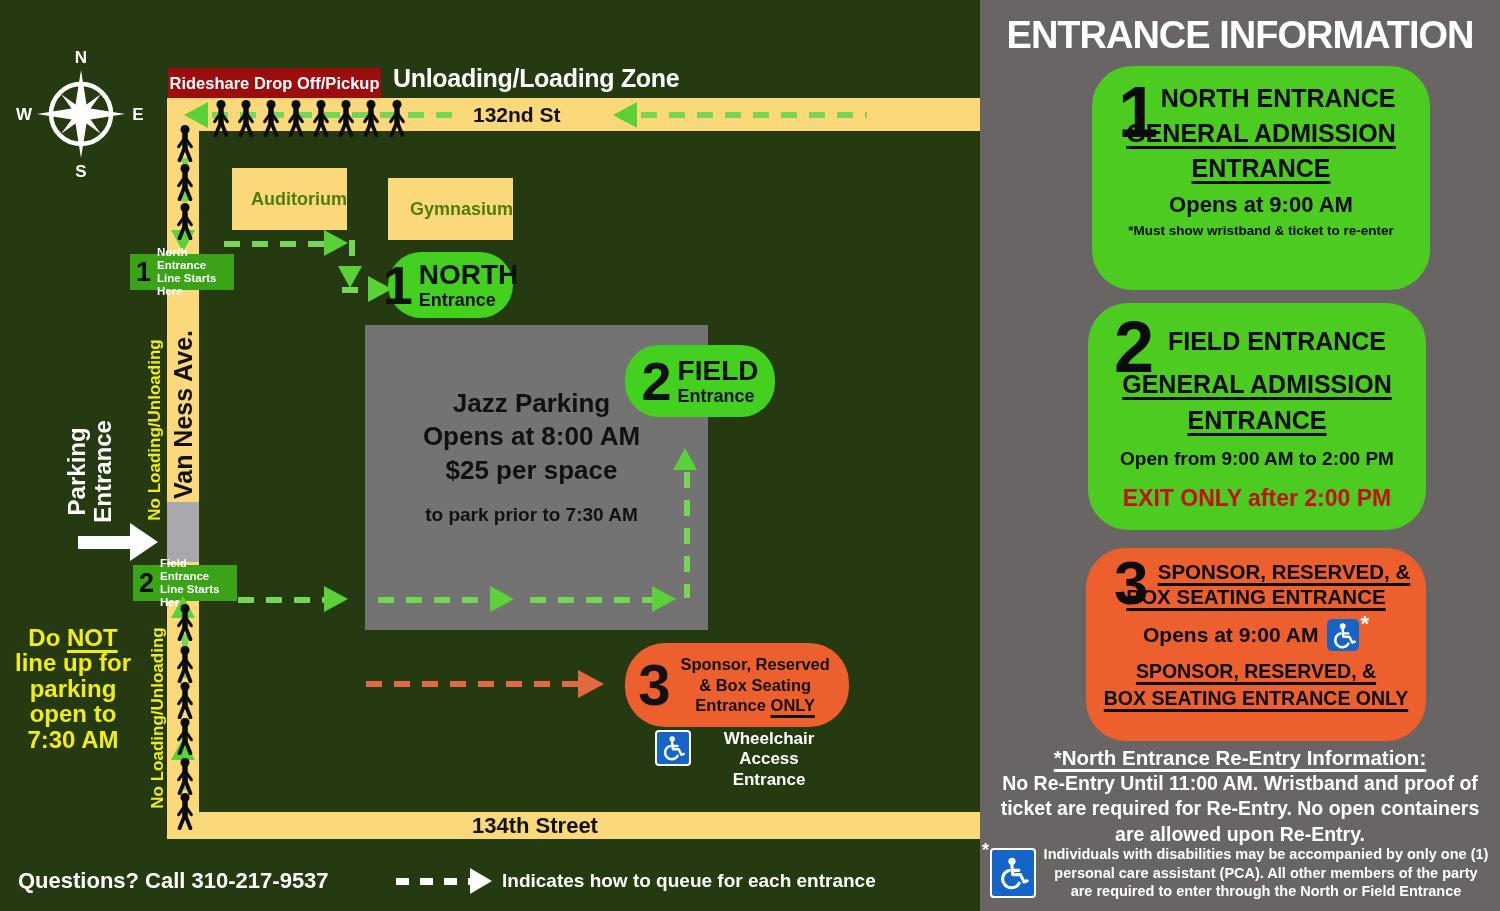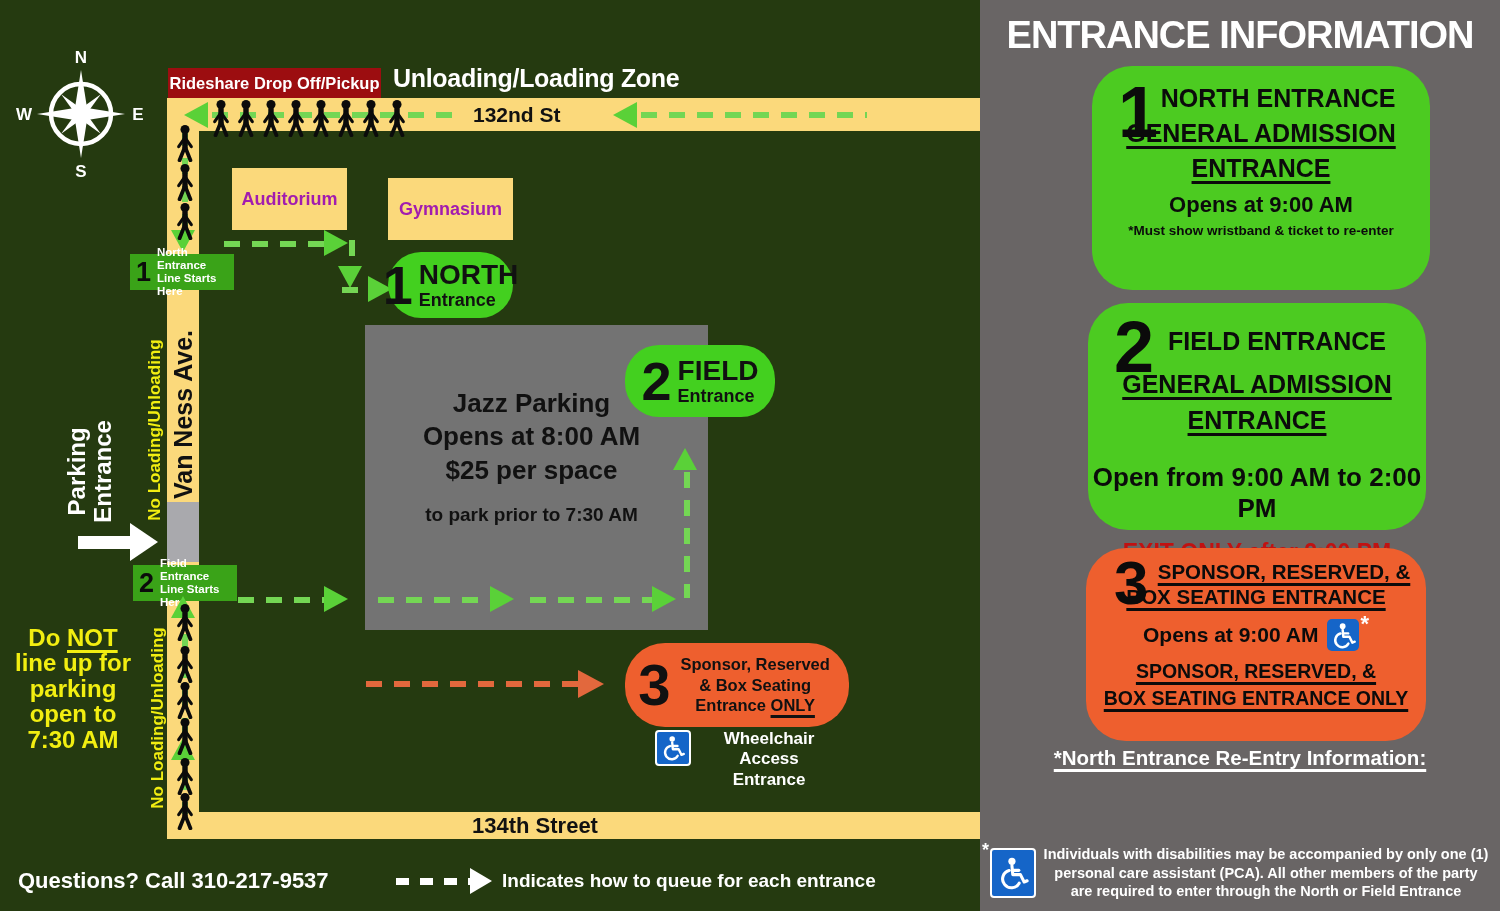--- a/index.html
+++ b/index.html
@@ -24,21 +24,21 @@
   .ah.down{border-left:12px solid transparent;border-right:12px solid transparent;border-top:22px solid #5ad138;}
   .ah.up{border-left:12px solid transparent;border-right:12px solid transparent;border-bottom:22px solid #5ad138;}
   .ah.o-right{border-top:14px solid transparent;border-bottom:14px solid transparent;border-left:26px solid #e2683d;}
   .ah.w-right{border-top:13px solid transparent;border-bottom:13px solid transparent;border-left:22px solid #ffffff;}
   
   .blk{color:#111;text-align:center;} .wht{color:#fff;} .yel{color:#f2ee11;}
   .ctr{text-align:center;}
   .rot{transform:rotate(-90deg);}
   .ul{text-decoration:underline;text-decoration-thickness:3px;text-underline-offset:4px;}
   
-  .bldg{position:absolute;background:#fbd97b;color:#a21caf;display:flex;align-items:center;justify-content:center;font-size:18px;}
+  .bldg{position:absolute;background:#fbd97b;color:#4d7c0f;display:flex;align-items:center;justify-content:flex-end;font-size:18px;}
   #jazzbox{position:absolute;left:365px;top:325px;width:343px;height:305px;background:#737373;}
   
   .pill{position:absolute;background:#43d01f;border-radius:34px;display:flex;align-items:center;justify-content:center;color:#111;}
   .pill .num{font-size:54px;line-height:1;margin-right:6px;}
   .pill .l1{font-size:28px;line-height:1.1;}
   .pill .l2{font-size:18px;line-height:1.1;}
   .minibadge{position:absolute;background:#3aa318;color:#fff;display:flex;align-items:center;padding:2px 6px;}
   .minibadge .num{color:#0b0b0b;font-size:27px;line-height:1;margin-right:6px;}
   .minibadge .t{font-size:11.5px;line-height:1.15;}
   #sponsorpill{position:absolute;left:625px;top:643px;width:224px;height:84px;background:#ee5f2e;border-radius:40px;
@@ -326,21 +326,21 @@
         <div style="font-size:13.5px;margin-top:5px;">*Must show wristband &amp; ticket to re-enter</div>
       </div>
     </div>
 
     <div class="card g" style="left:108px;top:303px;width:338px;height:227px;">
       <span class="bignum" style="left:26px;top:8px;">2</span>
       <div style="padding-top:24px;">
         <div style="font-size:25px;padding-left:40px;">FIELD ENTRANCE</div>
         <div class="ul" style="font-size:25px;margin-top:14px;">GENERAL ADMISSION</div>
         <div class="ul" style="font-size:25px;margin-top:7px;">ENTRANCE</div>
-        <div style="font-size:26px;margin-top:27px;">Open from 9:00 AM to 2:00 PM</div>
+        <div style="font-size:19px;margin-top:13px;">Open from 9:00 AM to 2:00 PM</div>
         <div style="font-size:23px;margin-top:15px;color:#c11111;">EXIT ONLY after 2:00 PM</div>
       </div>
     </div>
 
     <div class="card o" style="left:106px;top:548px;width:340px;height:193px;">
       <span class="bignum" style="left:28px;top:4px;font-size:62px;">3</span>
       <div style="padding-top:12px;">
         <div class="ul" style="font-size:20.5px;padding-left:56px;">SPONSOR, RESERVED, &amp;</div>
         <div class="ul" style="font-size:20.5px;margin-top:1px;">BOX SEATING ENTRANCE</div>
         <div style="margin-top:10px;display:flex;align-items:center;justify-content:center;gap:9px;">
@@ -351,20 +351,21 @@
               </svg>
           </span>
           <span class="wht" style="font-size:22px;margin:-22px 0 0 -8px;">*</span>
         </div>
         <div class="ul" style="font-size:19.5px;margin-top:9px;">SPONSOR, RESERVED, &amp;</div>
         <div class="ul" style="font-size:19.5px;margin-top:4px;">BOX SEATING ENTRANCE ONLY</div>
       </div>
     </div>
 
     <div class="abs wht ctr ul" style="left:10px;top:746px;width:500px;font-size:20.5px;">*North Entrance Re-Entry Information:</div>
+    <div class="abs wht ctr" id="page-note" style="left:14px;top:771px;width:492px;font-size:19.5px;">No Re-Entry Until 11:00 AM. Wristband and proof of ticket are required for Re-Entry. No open containers are allowed upon Re-Entry.</div>
 
     <div class="abs wht" style="left:2px;top:840px;font-size:18px;">*</div>
     <div class="wcbox abs" style="left:10px;top:848px;width:42px;height:46px;">
       <svg width="34" height="34" viewBox="0 0 32 32">
           <use href="#wc-sym"></use>
         </svg>
     </div>
     <div class="abs wht ctr" style="left:62px;top:845px;width:448px;font-size:14.5px;line-height:1.28;">Individuals with disabilities may be accompanied by only one (1) personal care assistant (PCA). All other members of the party are required to enter through the North or Field Entrance</div>
   </div>
 </div>

